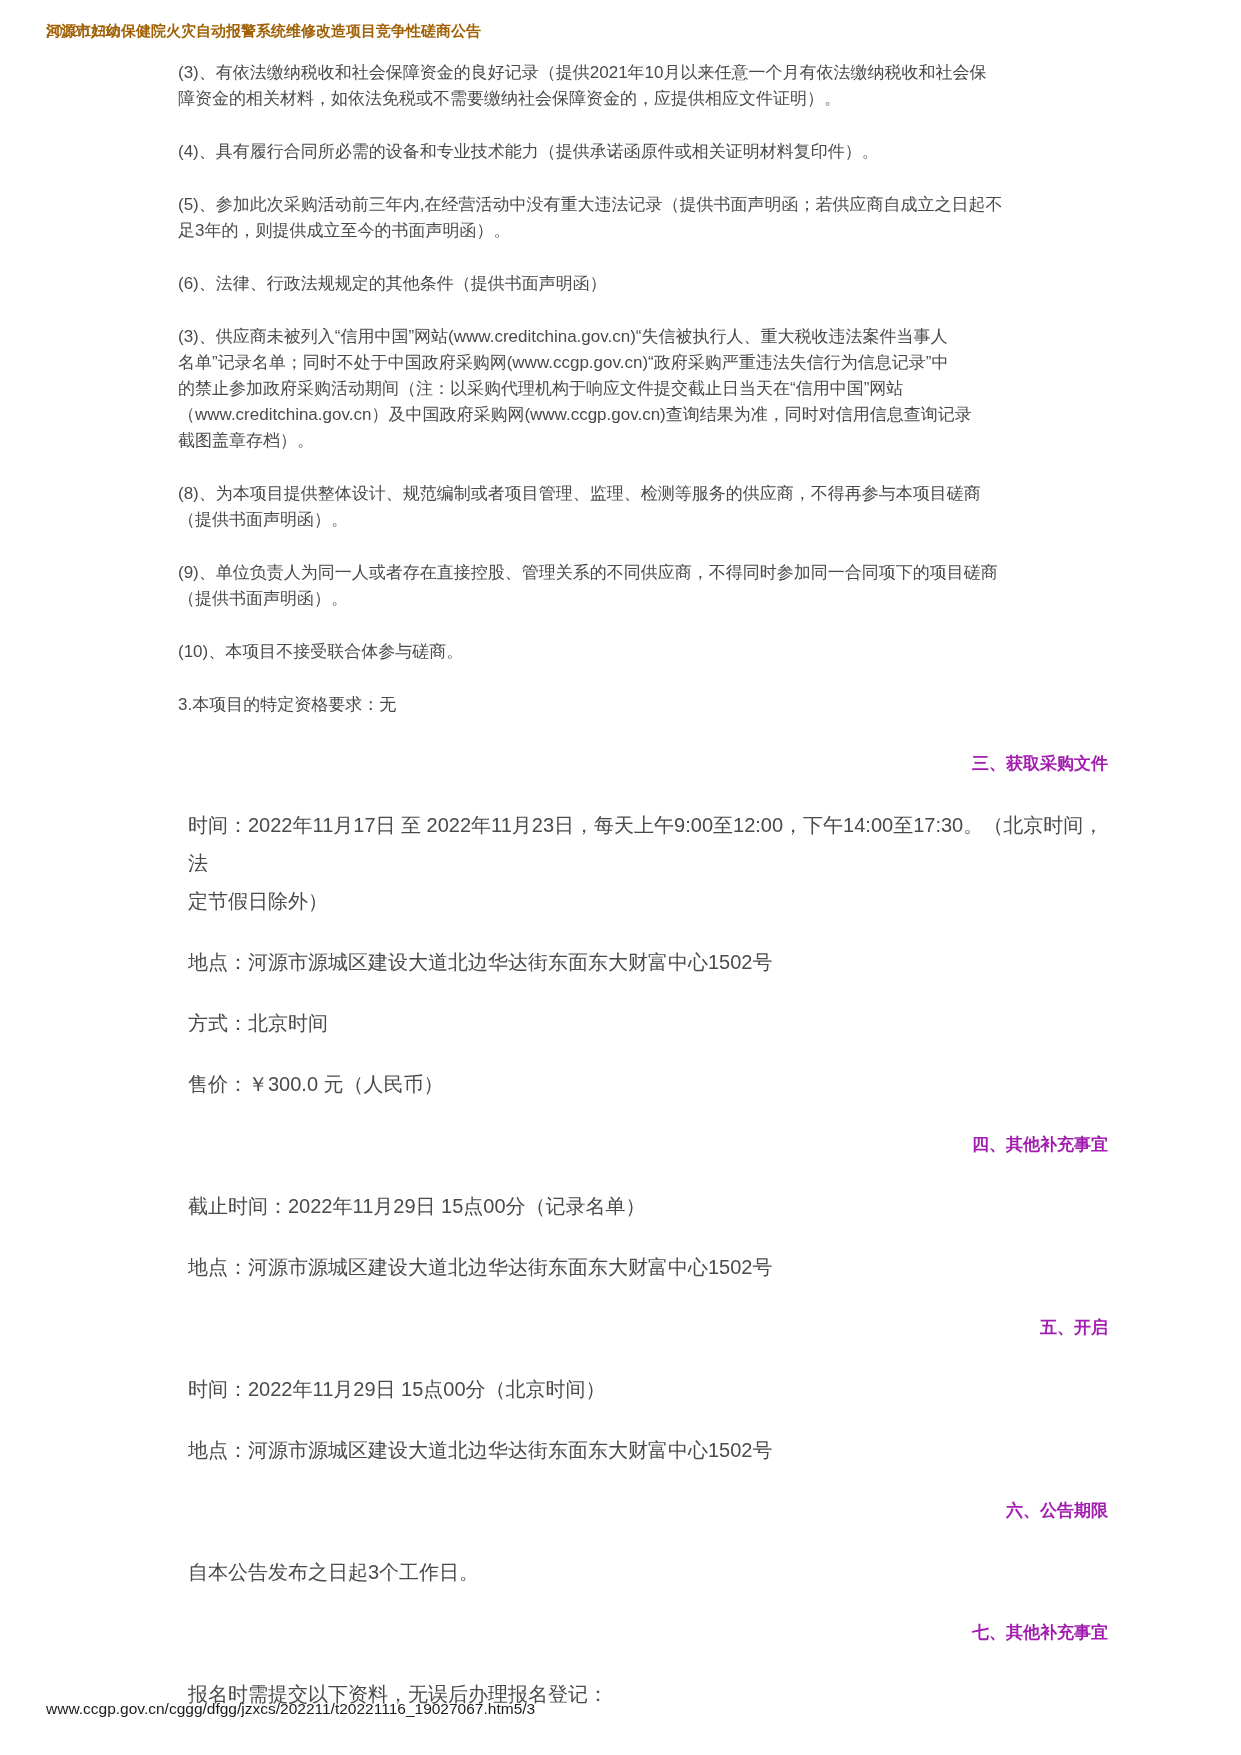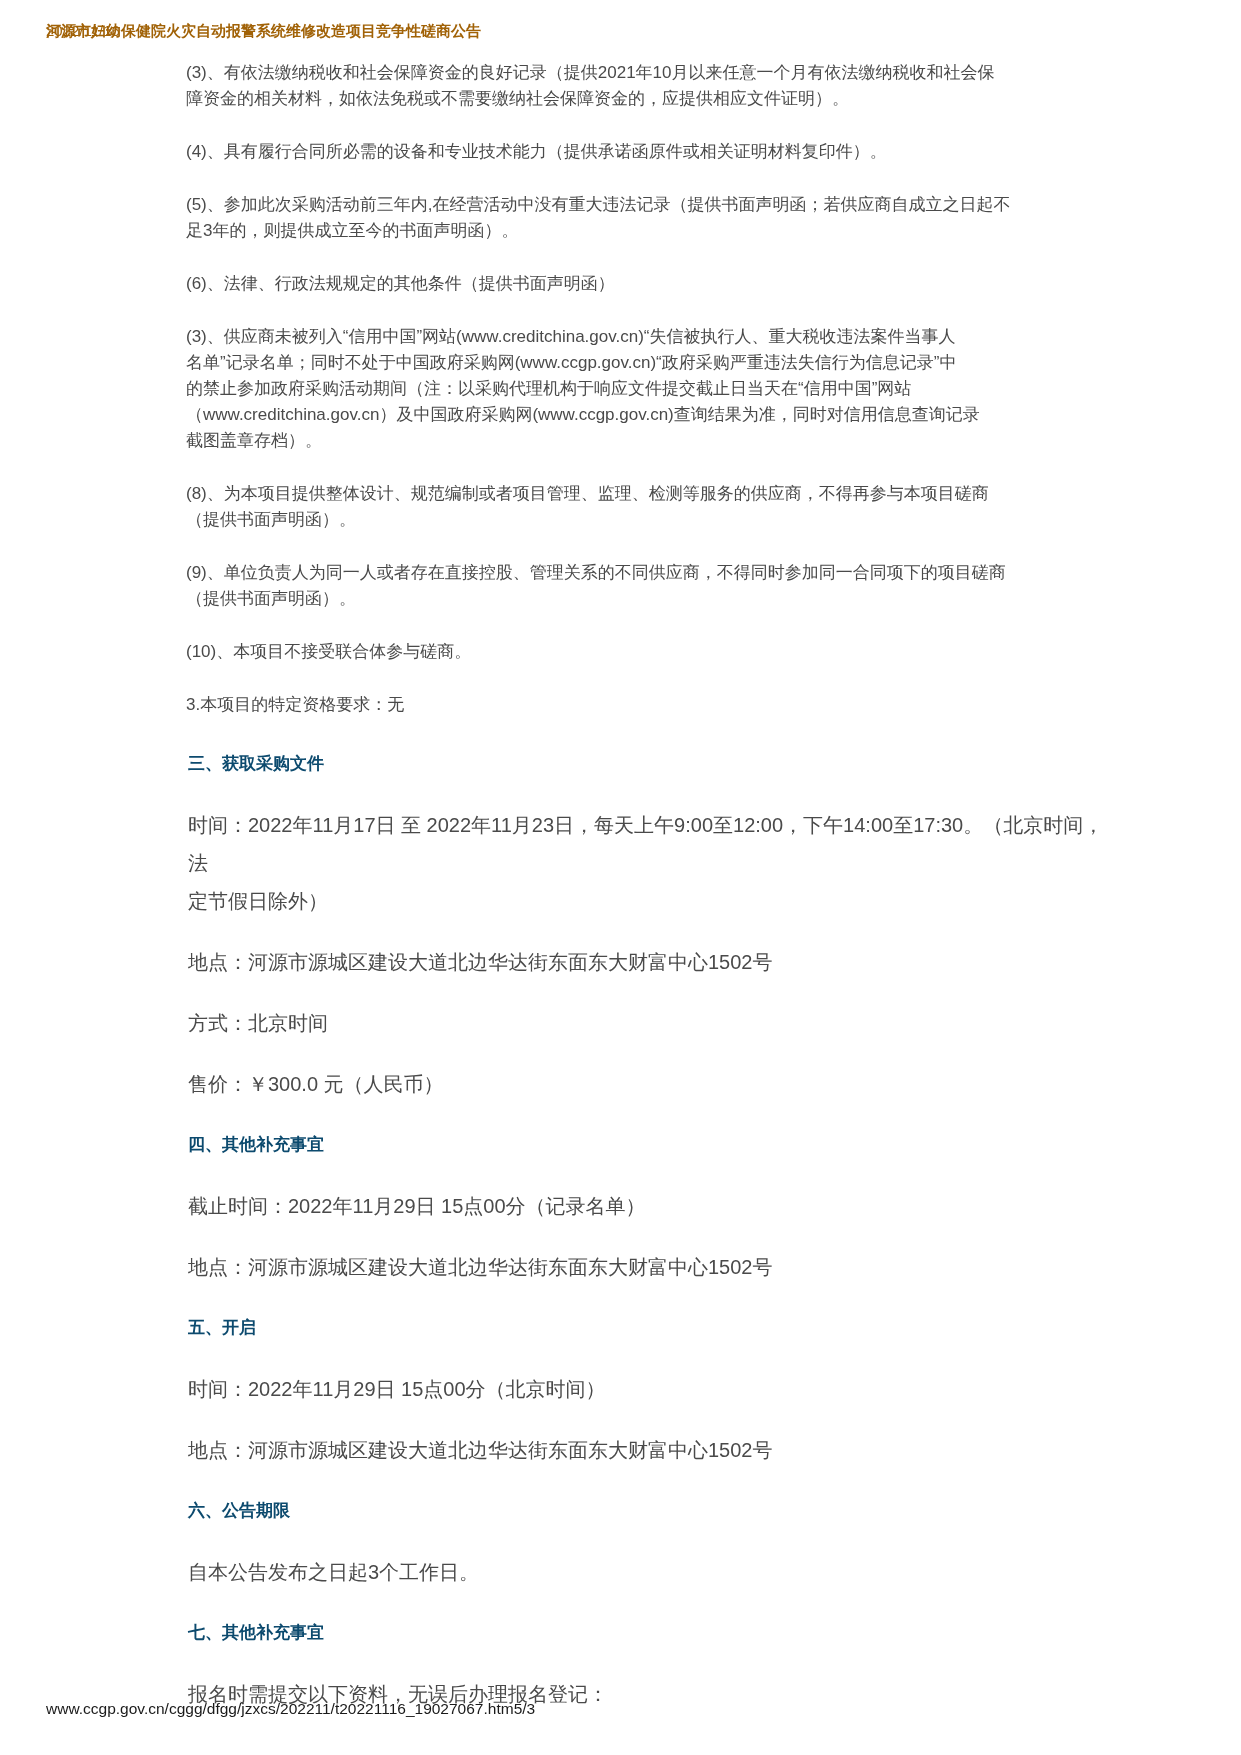--- a/index.html
+++ b/index.html
@@ -46,37 +46,38 @@
   .content {
     position: absolute;
     top: 60px;
     left: 178px;
     width: 930px;
     color: #4a4a4a;
   }
   .para-a {
     font-size: 17px;
     line-height: 26px;
-    margin: 0 0 27px 8px;
+    margin: 0 0 27px 0;
     white-space: pre-wrap;
   }
   .para-b {
     font-size: 20px;
     line-height: 38px;
     margin: 0 0 23px 0;
     white-space: pre-wrap;
     padding-left: 10px;
   }
   .section-heading {
     font-size: 17px;
     line-height: 38px;
     margin: 0 0 23px 0;
     font-weight: bold;
-    color: #0c4a6e;
+    color: #a21caf;
     padding-left: 10px;
+    text-align: right;
   }
   
   .print-footer {
     position: absolute;
     top: 1700px;
     left: 46px;
     right: 46px;
     display: flex;
     align-items: baseline;
     font-size: 15.5px;

